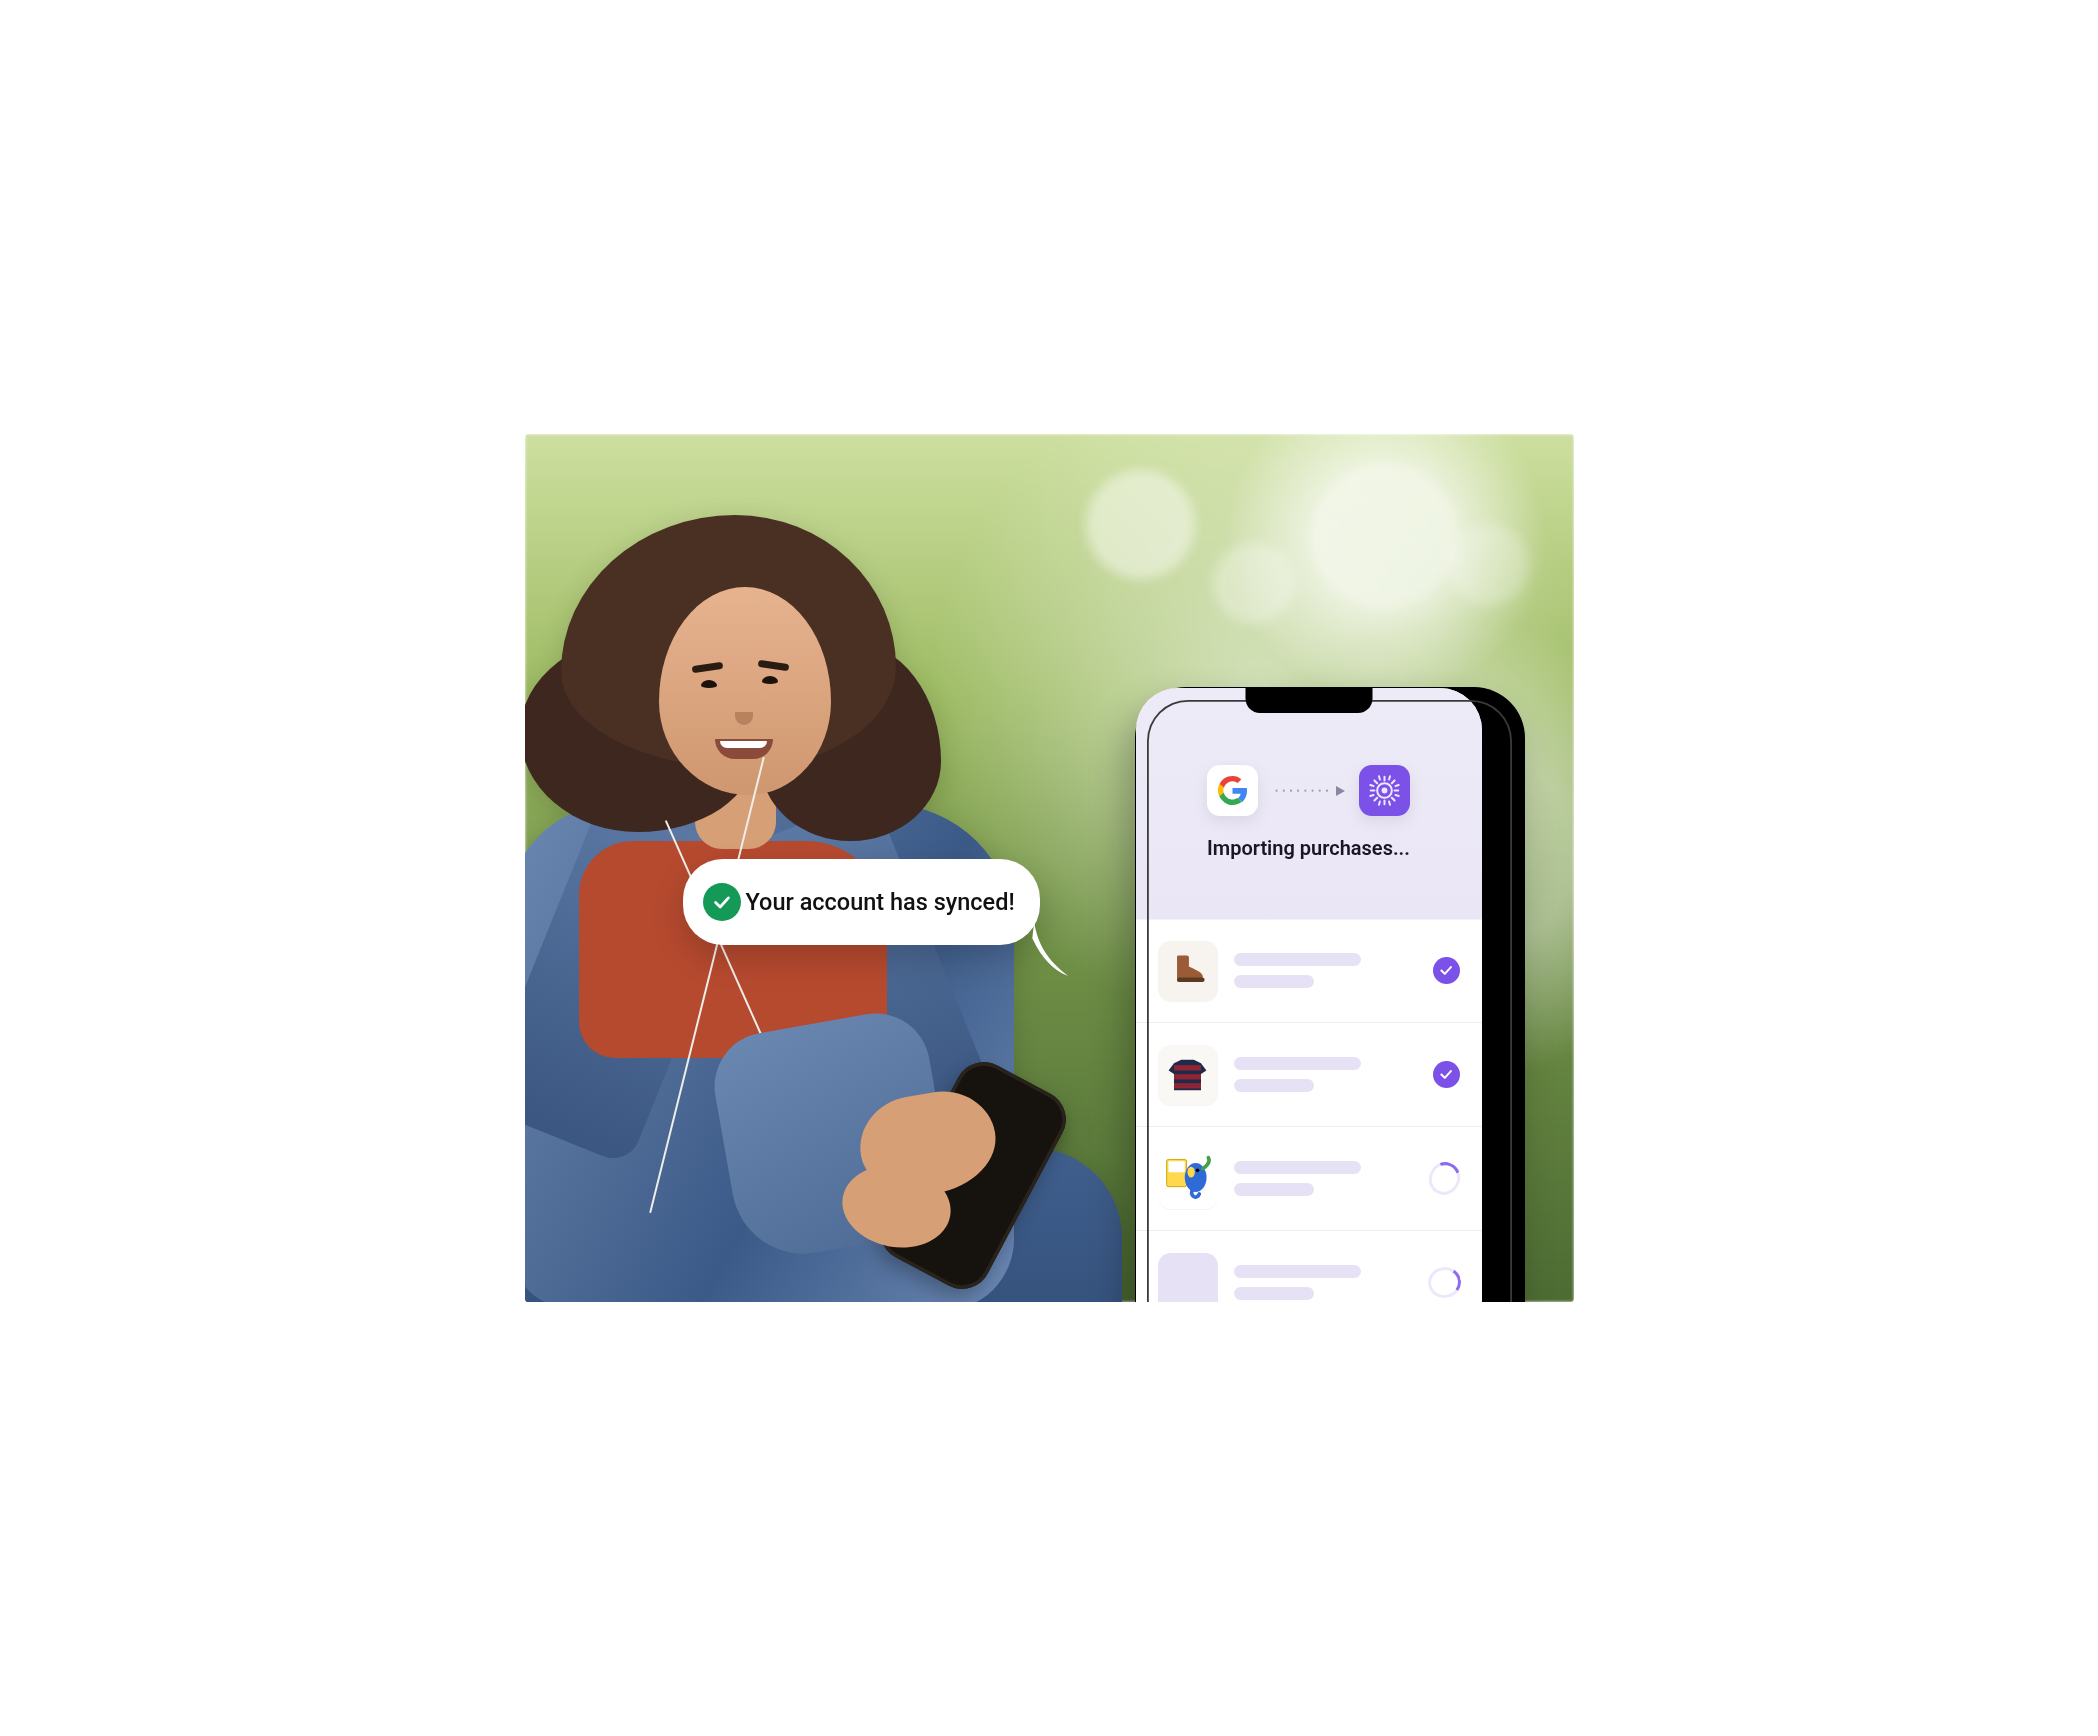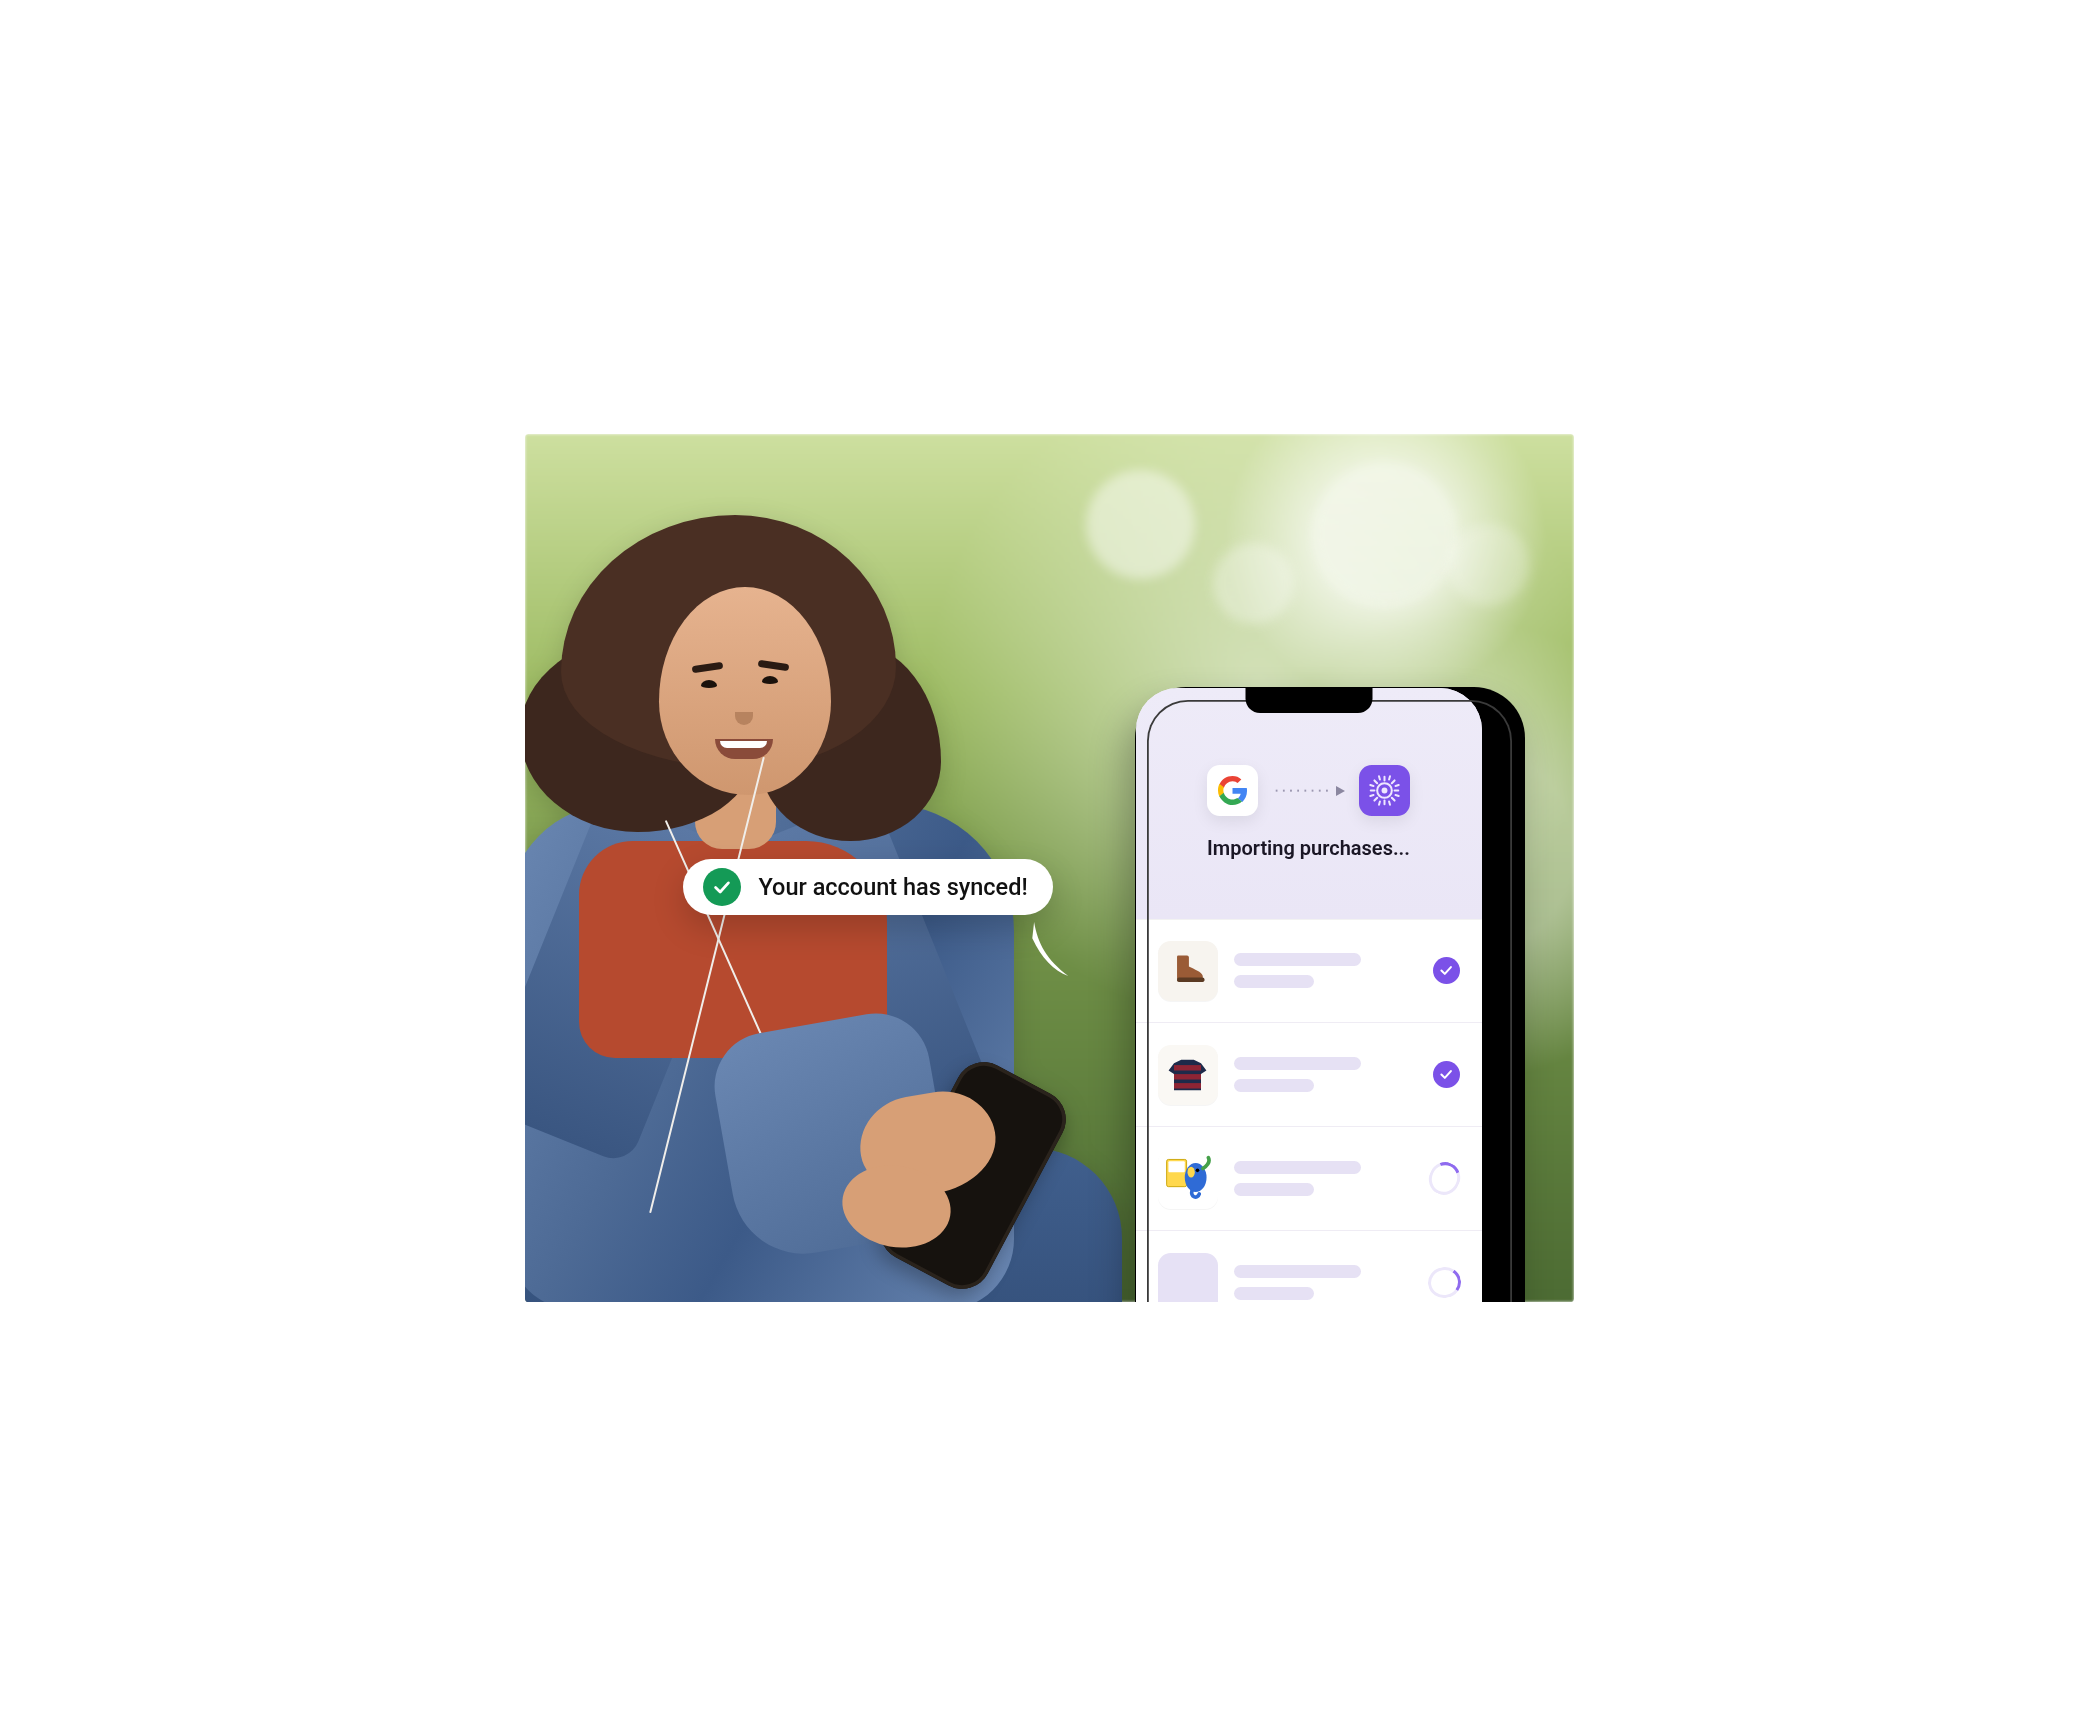--- a/index.html
+++ b/index.html
@@ -121,23 +121,23 @@
   }
   .phone-in-hand{
     position:absolute; left:389px; top:552px; width:118px; height:217px;
     background:#16120e; border-radius:29px; transform:rotate(28deg);
     box-shadow:inset 0 0 0 3.6px #2a231c, 0 9px 18px rgba(0,0,0,.25);
   }
 
   
   .speech-bubble{
     position:absolute; left:158px; top:425px;
-    height:56px; padding:0 25px 0 20px;
+    height:86px; padding:0 25px 0 20px;
     background:#fff; border-radius:40px;
-    display:flex; align-items:center; gap:18px;
+    display:flex; align-items:center; gap:5px;
     box-shadow:0 12.7px 33px rgba(0,0,0,.18);
   }
   .speech-bubble .check-badge{
     width:38px; height:38px; border-radius:50%; background:#149a56;
     display:flex; align-items:center; justify-content:center; flex:none;
   }
   .speech-bubble .msg{
     color:#111; font-size:23.5px; font-weight:500; white-space:nowrap;
   }
   .speech-tail{

